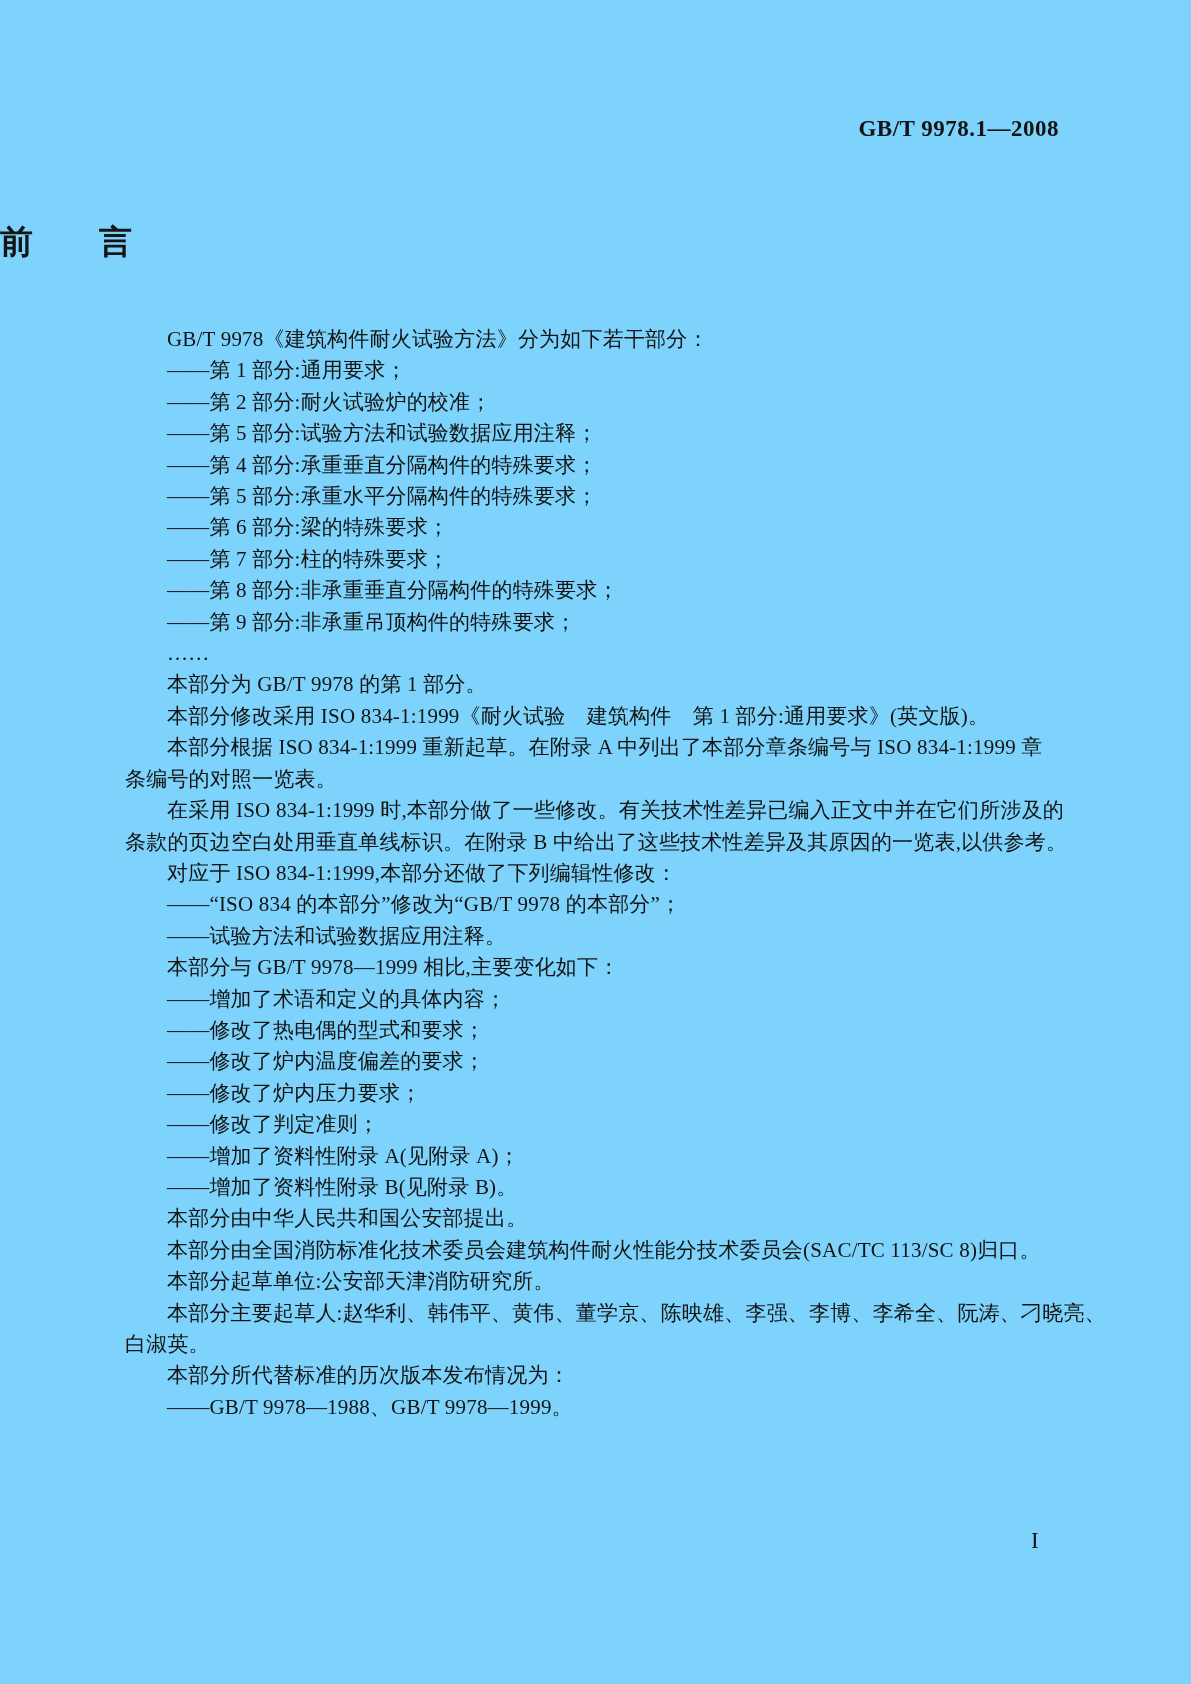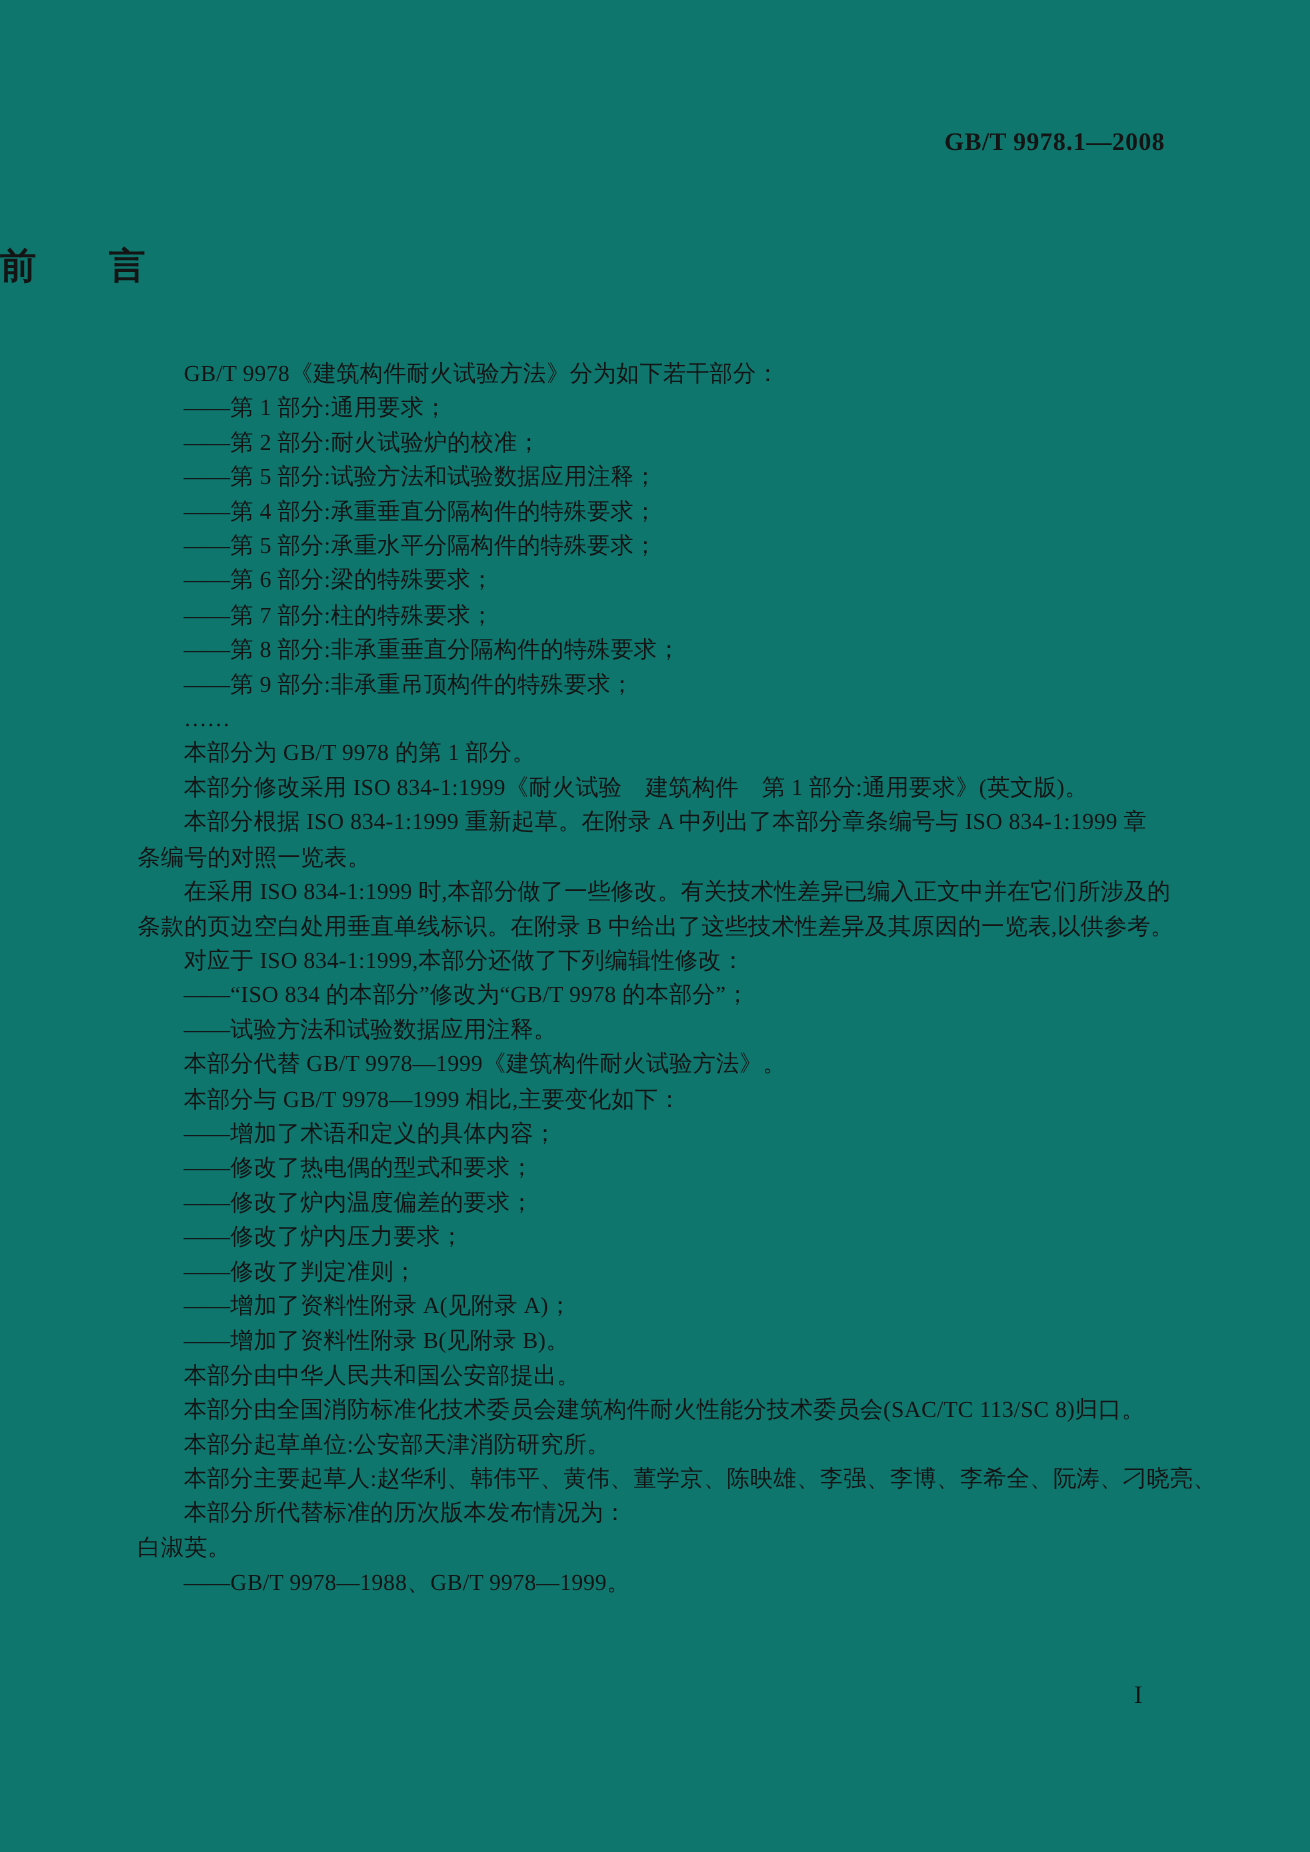--- a/index.html
+++ b/index.html
@@ -1,21 +1,21 @@
 <!DOCTYPE html>
 <html><head>
 <meta charset="utf-8">
 <style>
   html, body { margin: 0; padding: 0; background: #e8e8e8; }
   .page {
     position: relative;
     width: 1191px;
     height: 1684px;
     margin: 0 auto;
-    background: #0f766e;
+    background: #7dd3fc;
     color: #141414;
     font-family: "DejaVu Serif", "Liberation Serif", serif;
     overflow: hidden;
   }
   .doc-code {
     position: absolute;
     top: 116px;
     right: 132px;
     font-size: 23px;
     font-weight: bold;
@@ -77,33 +77,32 @@
     <div class="line in">……</div>
     <div class="line in">本部分为 GB/T 9978 的第 1 部分。</div>
     <div class="line in">本部分修改采用 ISO 834-1:1999《耐火试验　建筑构件　第 1 部分:通用要求》(英文版)。</div>
     <div class="line in">本部分根据 ISO 834-1:1999 重新起草。在附录 A 中列出了本部分章条编号与 ISO 834-1:1999 章</div>
     <div class="line fl">条编号的对照一览表。</div>
     <div class="line in">在采用 ISO 834-1:1999 时,本部分做了一些修改。有关技术性差异已编入正文中并在它们所涉及的</div>
     <div class="line fl">条款的页边空白处用垂直单线标识。在附录 B 中给出了这些技术性差异及其原因的一览表,以供参考。</div>
     <div class="line in">对应于 ISO 834-1:1999,本部分还做了下列编辑性修改：</div>
     <div class="line in">——“ISO 834 的本部分”修改为“GB/T 9978 的本部分”；</div>
     <div class="line in">——试验方法和试验数据应用注释。</div>
-    <div class="line in">本部分代替 GB/T 9978—1999《建筑构件耐火试验方法》。</div>
     <div class="line in">本部分与 GB/T 9978—1999 相比,主要变化如下：</div>
     <div class="line in">——增加了术语和定义的具体内容；</div>
     <div class="line in">——修改了热电偶的型式和要求；</div>
     <div class="line in">——修改了炉内温度偏差的要求；</div>
     <div class="line in">——修改了炉内压力要求；</div>
     <div class="line in">——修改了判定准则；</div>
     <div class="line in">——增加了资料性附录 A(见附录 A)；</div>
     <div class="line in">——增加了资料性附录 B(见附录 B)。</div>
     <div class="line in">本部分由中华人民共和国公安部提出。</div>
     <div class="line in">本部分由全国消防标准化技术委员会建筑构件耐火性能分技术委员会(SAC/TC 113/SC 8)归口。</div>
     <div class="line in">本部分起草单位:公安部天津消防研究所。</div>
     <div class="line in">本部分主要起草人:赵华利、韩伟平、黄伟、董学京、陈映雄、李强、李博、李希全、阮涛、刁晓亮、</div>
+    <div class="line fl">白淑英。</div>
     <div class="line in">本部分所代替标准的历次版本发布情况为：</div>
-    <div class="line fl">白淑英。</div>
     <div class="line in">——GB/T 9978—1988、GB/T 9978—1999。</div>
   </div>
 
   <div class="page-num">I</div>
 
 </div>
 
 </body></html>

